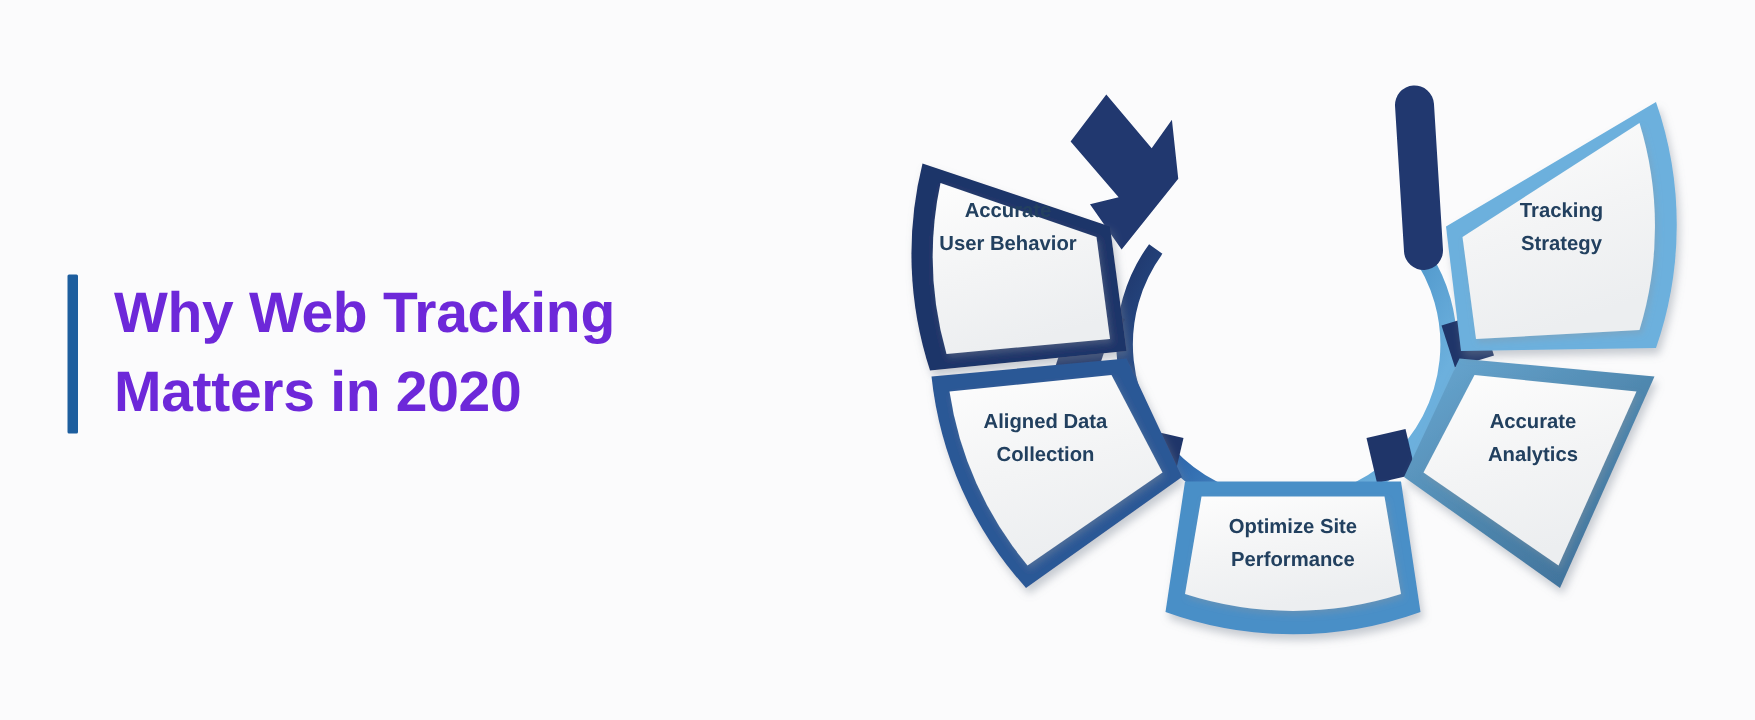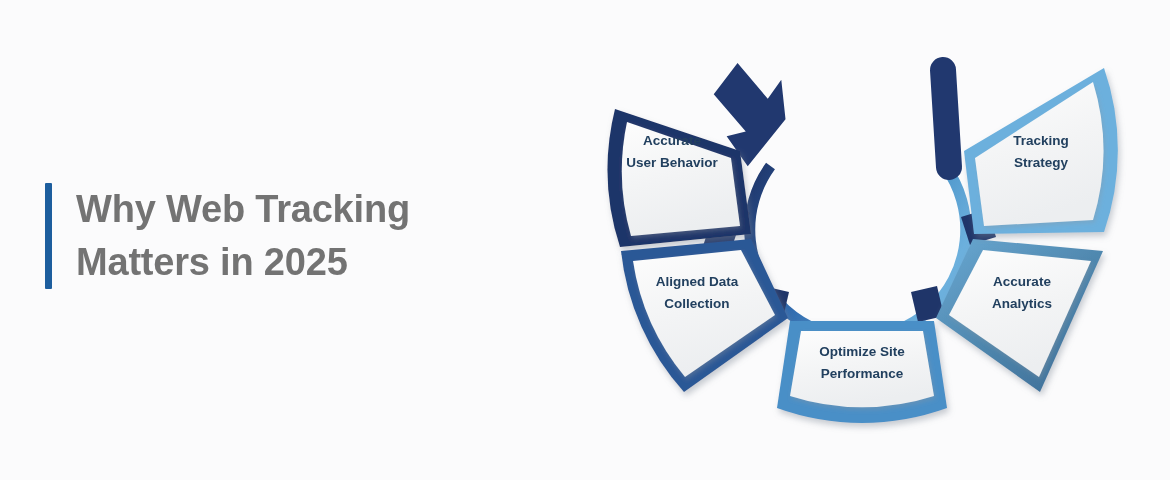--- a/index.html
+++ b/index.html
@@ -31,21 +31,21 @@
   }
   #heading-text {
     padding-left: 24px;
     display: flex;
     flex-direction: column;
     justify-content: center;
   }
   .title-line {
     font-size: 38px;
     font-weight: bold;
-    color: #737373;
+    color: #6d28d9;
     line-height: 53px;
     letter-spacing: -0.2px;
     white-space: nowrap;
   }
 
   
   #diagram-wrap {
     position: absolute;
     left: 575px;
     top: 30px;
@@ -66,21 +66,21 @@
     dominant-baseline: middle;
   }
 </style>
 </head>
 <body>
 
 <div id="heading-block">
   <div id="accent-bar"></div>
   <div id="heading-text">
     <div class="title-line">Why Web Tracking</div>
-    <div class="title-line">Matters in 2025</div>
+    <div class="title-line">Matters in 2020</div>
   </div>
 </div>
 
 <div id="diagram-wrap">
   <svg id="cycle-svg" viewBox="0 0 570 420" xmlns="http://www.w3.org/2000/svg">
     <defs>
       <linearGradient id="ringGrad" x1="0" y1="0" x2="1" y2="0.45">
         <stop offset="0%" stop-color="#1f3569"></stop>
         <stop offset="45%" stop-color="#2f68ad"></stop>
         <stop offset="75%" stop-color="#4f97cb"></stop>

